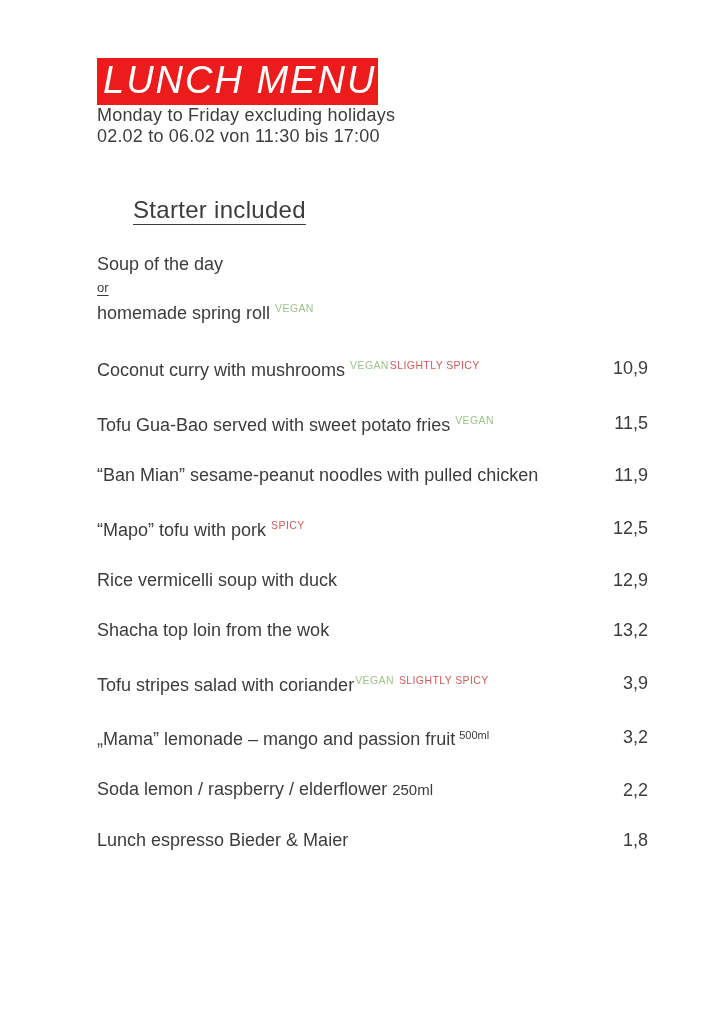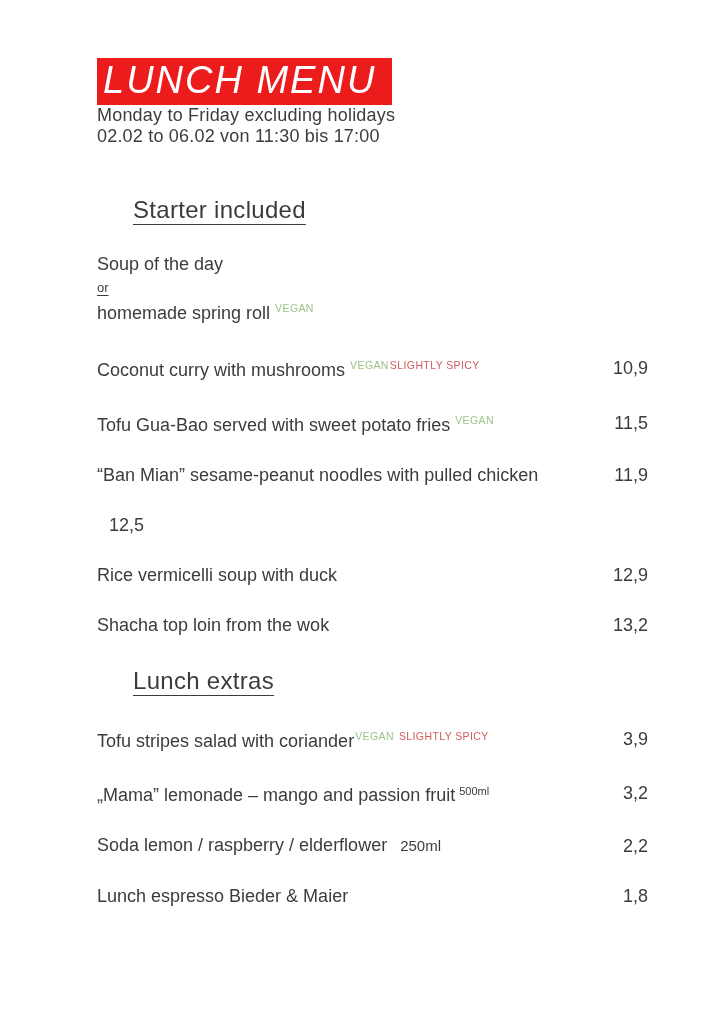--- a/index.html
+++ b/index.html
@@ -22,21 +22,21 @@
     padding: 58px 75px 0 97px;
   }
   .banner {
     display: inline-block;
     background: var(--banner);
     color: #ffffff;
     font-style: italic;
     font-size: 38px;
     letter-spacing: 2px;
     line-height: 45px;
-    padding: 0 16px 2px 6px;
+    padding: 0 2px 2px 6px;
     white-space: nowrap;
   }
   .subtitle {
     font-size: 18px;
     line-height: 21px;
     letter-spacing: 0.2px;
   }
   .section-heading {
     font-size: 24px;
     letter-spacing: 0.3px;
@@ -76,21 +76,21 @@
   .tag.tight { margin-left: 1px; }
   .tag-vegan { color: var(--vegan); }
   .tag-spicy { color: var(--spicy); }
   .size-sup {
     font-size: 11px;
     vertical-align: 6px;
     margin-left: 4px;
   }
   .size-inline {
     font-size: 15px;
-    margin-left: 13px;
+    margin-left: 5px;
   }
 </style>
 </head>
 <body>
 
 <div class="page">
 
   <div class="banner">
     <span>LUNCH MENU</span>
   </div>
@@ -128,40 +128,42 @@
     </div>
 
     <div class="row">
       <span class="item-name">
         <span>“Ban Mian” sesame-peanut noodles with pulled chicken</span>
       </span>
       <span class="price">11,9</span>
     </div>
 
     <div class="row">
+      <span class="item-name">
+        <span>“Mapo” tofu with pork</span><span class="tag tag-spicy">SPICY</span>
+      </span>
       <span class="price">12,5</span>
     </div>
 
     <div class="row">
       <span class="item-name">
         <span>Rice vermicelli soup with duck</span>
       </span>
       <span class="price">12,9</span>
     </div>
 
     <div class="row">
       <span class="item-name">
         <span>Shacha top loin from the wok</span>
       </span>
       <span class="price">13,2</span>
     </div>
 
   </div>
 
-  <div class="section-heading extras-heading">Lunch extras</div>
 
   <div class="items">
 
     <div class="row">
       <span class="item-name">
         <span>Tofu stripes salad with coriander</span><span class="tag tag-vegan tight">VEGAN</span><span class="tag tag-spicy">SLIGHTLY SPICY</span>
       </span>
       <span class="price">3,9</span>
     </div>
 

